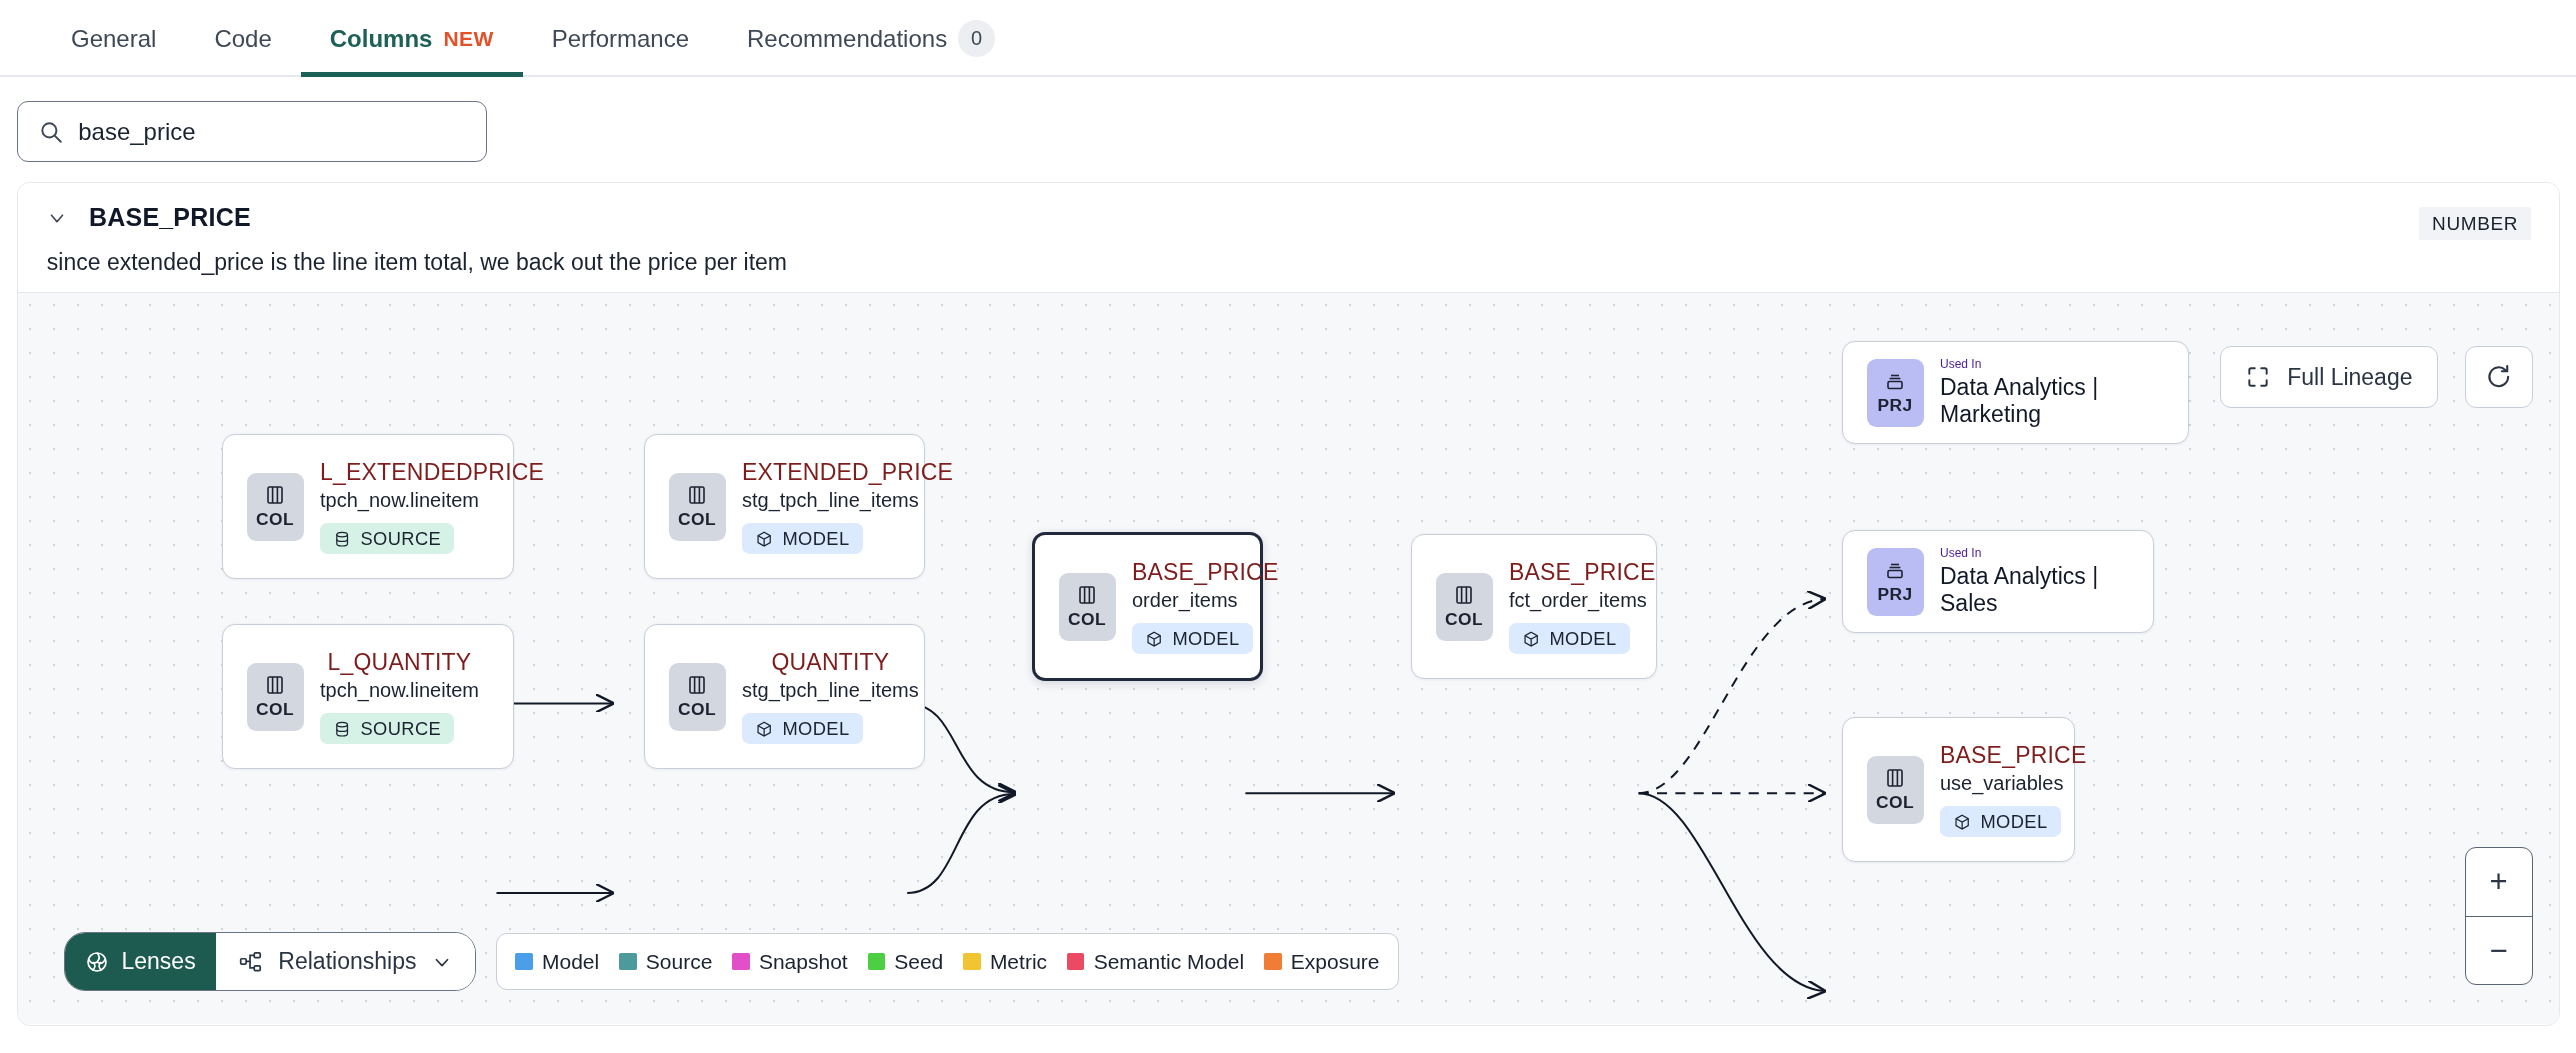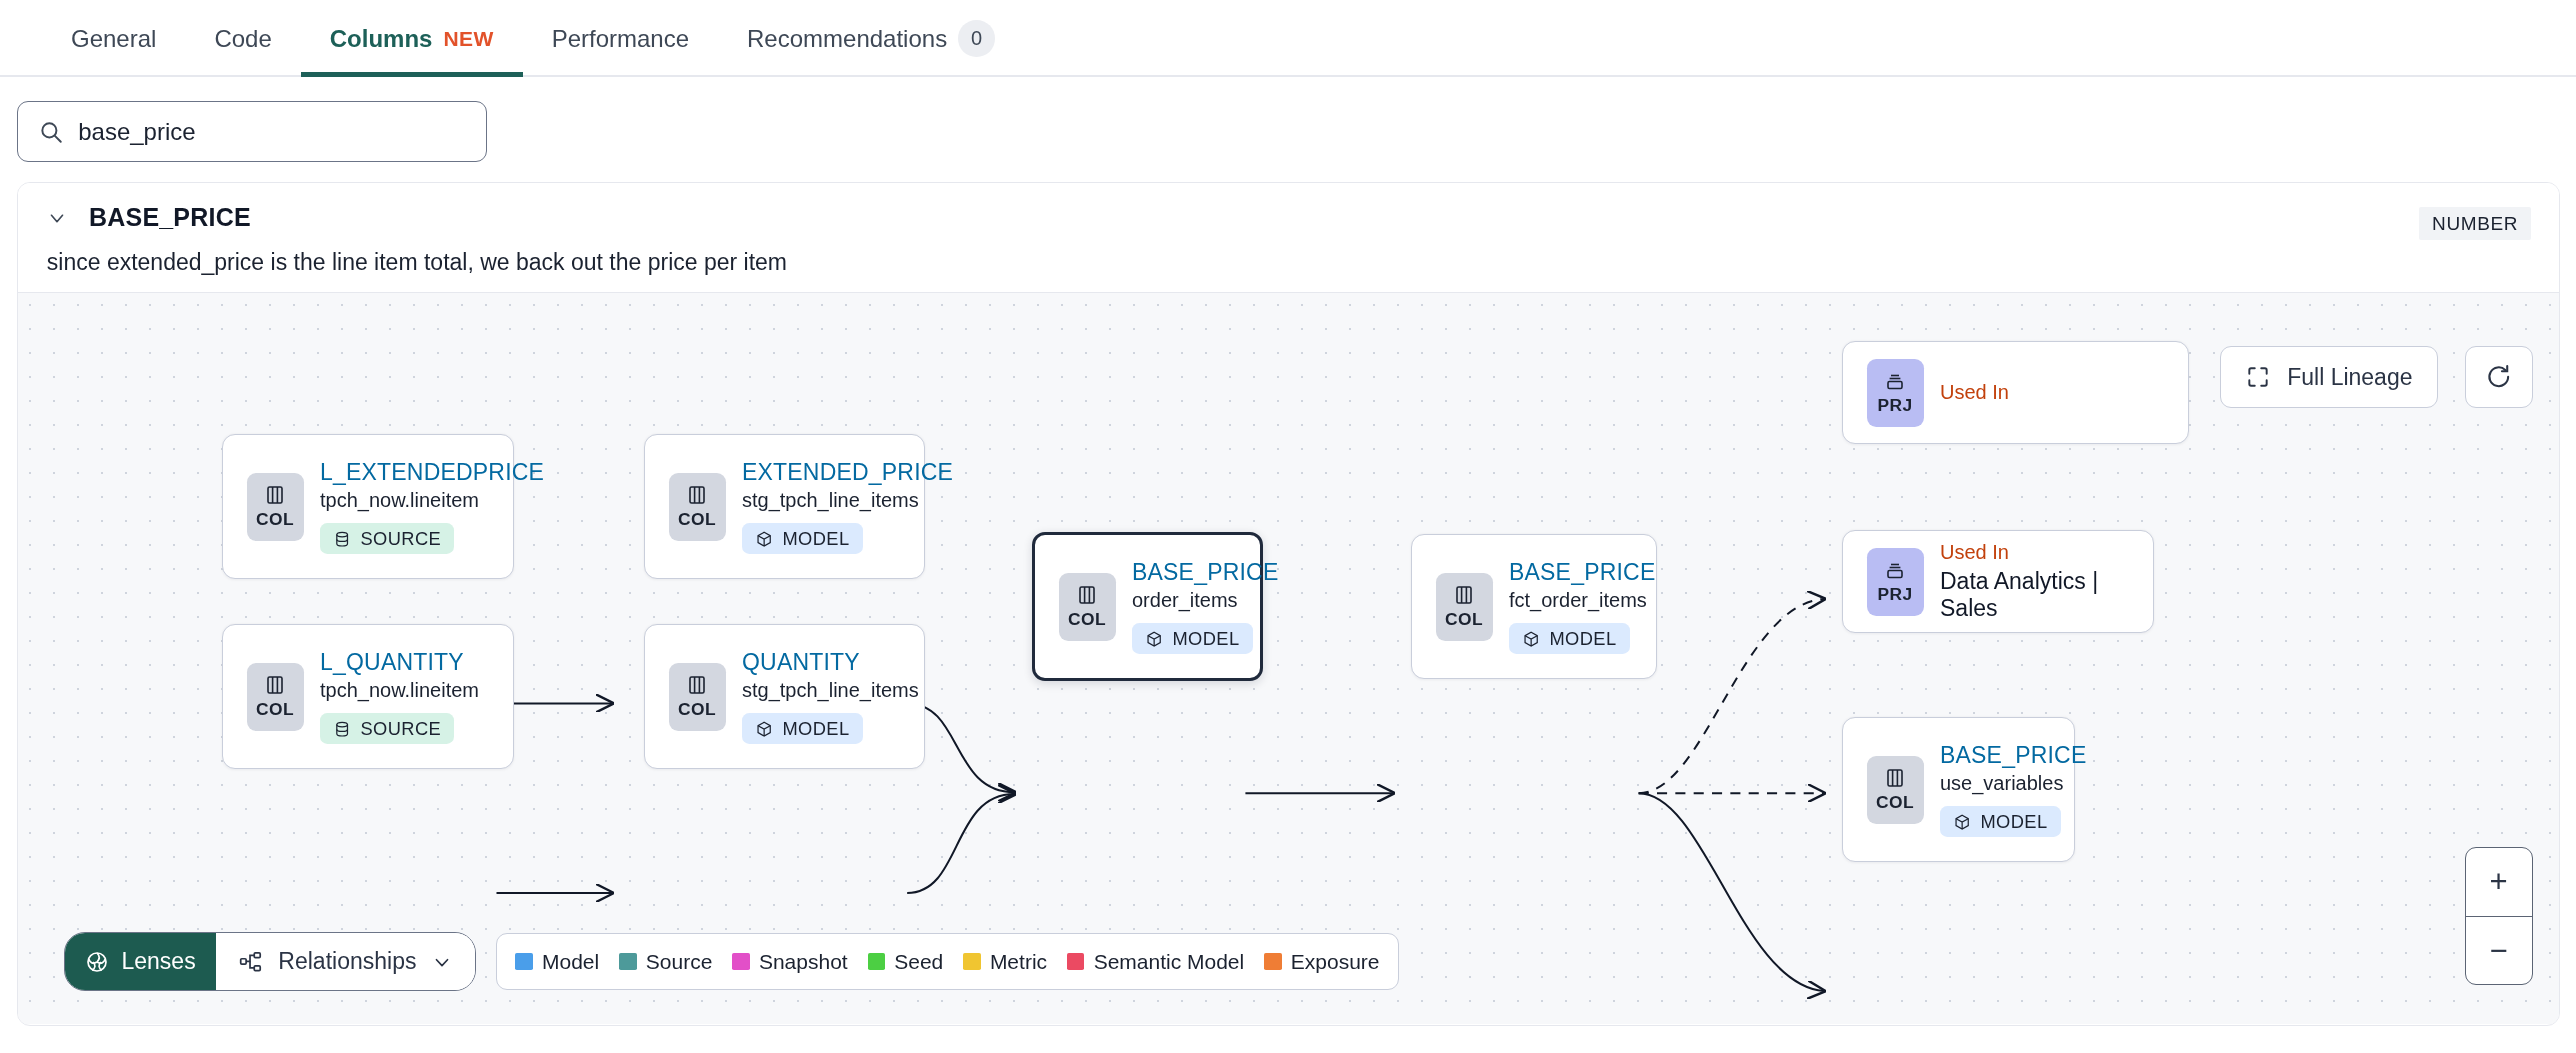--- a/index.html
+++ b/index.html
@@ -128,32 +128,32 @@
     flex: 0 0 auto;
     width: 57px; height: 68px;
     border-radius: 9.2px;
     background: #d3d7e0;
     display: flex; flex-direction: column;
     align-items: center; justify-content: center; gap: 1.8px;
   }
   .node-kind.prj { background: #b9bdf3; }
   .node-kind .kindlabel { font-size: 17.4px; font-weight: 700; color: #1b2230; letter-spacing: 0.4px; }
   .node-body { display: flex; flex-direction: column; gap: 3.7px; }
-  .node-name { font-size: 23px; color: #0369a1; letter-spacing: 0.2px; }
+  .node-name { font-size: 23px; color: #7f1d1d; letter-spacing: 0.2px; text-align: center; }
   .node-sub { font-size: 20px; color: #1b2230; }
   .node-tag {
     margin-top: 7.3px;
     align-self: flex-start;
     display: inline-flex; align-items: center; gap: 9.2px;
     padding: 4.6px 13px; border-radius: 7.3px;
     font-size: 18.3px; color: #1b2230; letter-spacing: 0.4px;
   }
   .node-tag.model  { background: #dbeafe; }
   .node-tag.source { background: #d6f2e6; }
-  .node-usedin { font-size: 20px; color: #c2410c; }
+  .node-usedin { font-size: 12px; color: #4c1d95; }
   .node-proj   { font-size: 23px; color: #111827; }
 
   
   .full-lineage {
     position: absolute; right: 121px; top: 53px;
     height: 62px; padding: 8px 24px;
     background: #fff; border: 1.8px solid #c9cedb; border-radius: 11px;
     display: flex; align-items: center; gap: 16.5px;
     font-size: 23px; color: #2b3445; cursor: pointer;
   }
@@ -441,20 +441,21 @@
       <div class="node-kind prj">
         <svg width="24" height="24" viewBox="0 0 24 24" fill="none" stroke="#1b2230" stroke-width="1.6">
           <rect x="5" y="12.5" width="14" height="7" rx="1.4"></rect>
             <path d="M6.6 9.5h10.8"></path>
             <path d="M8 6.5h8"></path>
         </svg>
         <span class="kindlabel">PRJ</span>
       </div>
       <div class="node-body">
         <span class="node-usedin">Used In</span>
+        <span class="node-proj">Data Analytics | Marketing</span>
       </div>
     </div>
 
     <div class="node" style="left:1824px; top:237px; width:312px; height:103px;">
       <div class="node-kind prj">
         <svg width="24" height="24" viewBox="0 0 24 24" fill="none" stroke="#1b2230" stroke-width="1.6">
           <rect x="5" y="12.5" width="14" height="7" rx="1.4"></rect>
             <path d="M6.6 9.5h10.8"></path>
             <path d="M8 6.5h8"></path>
         </svg>

